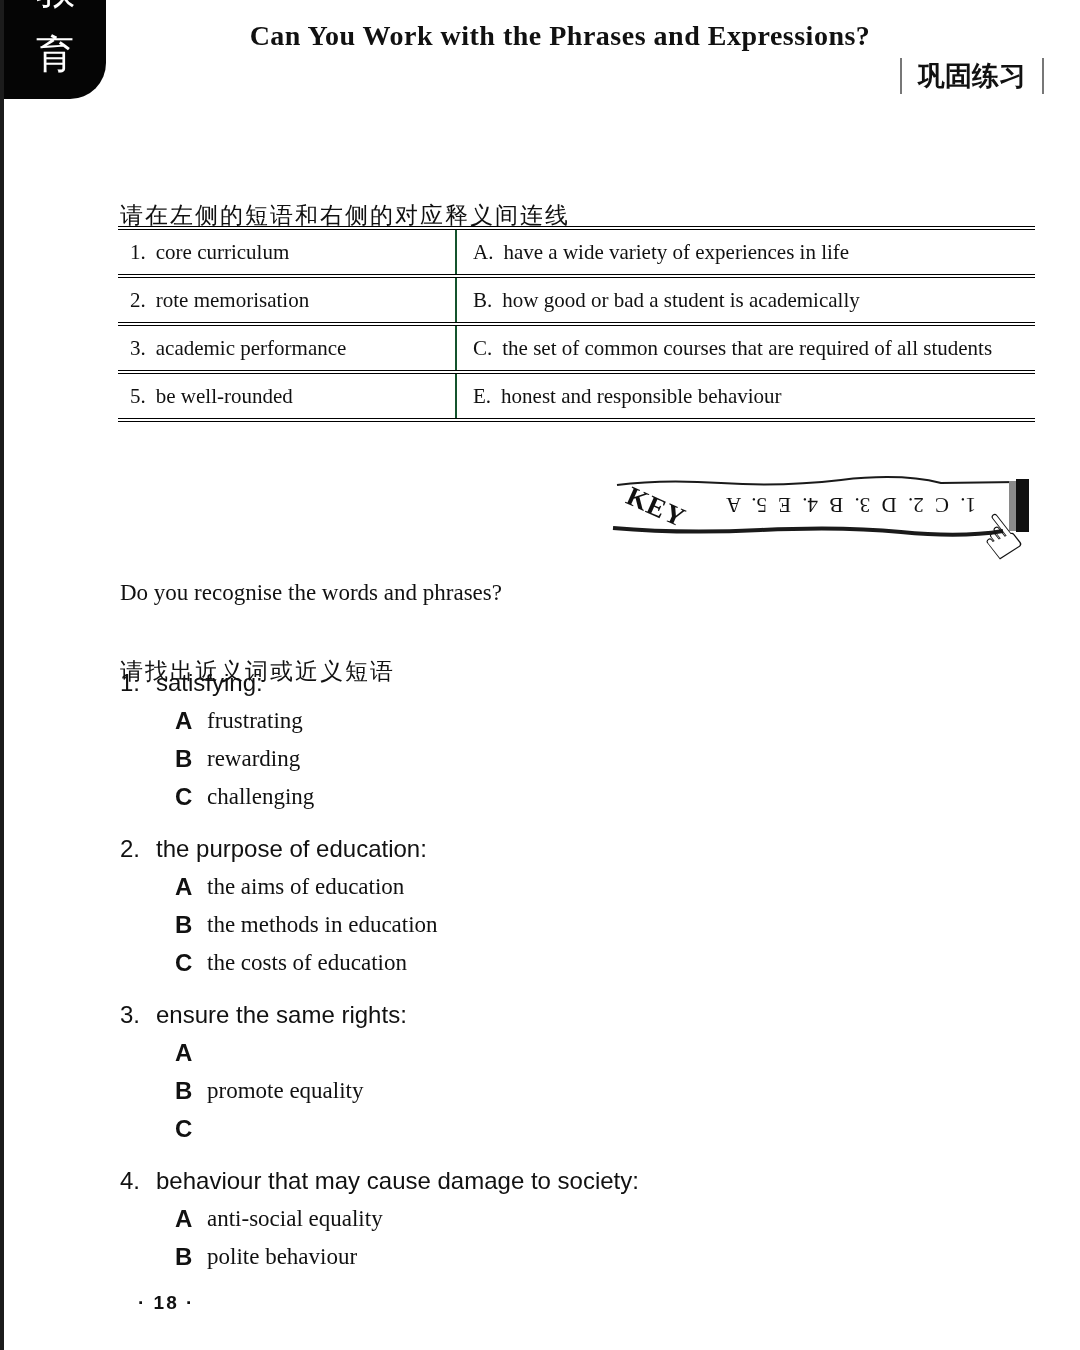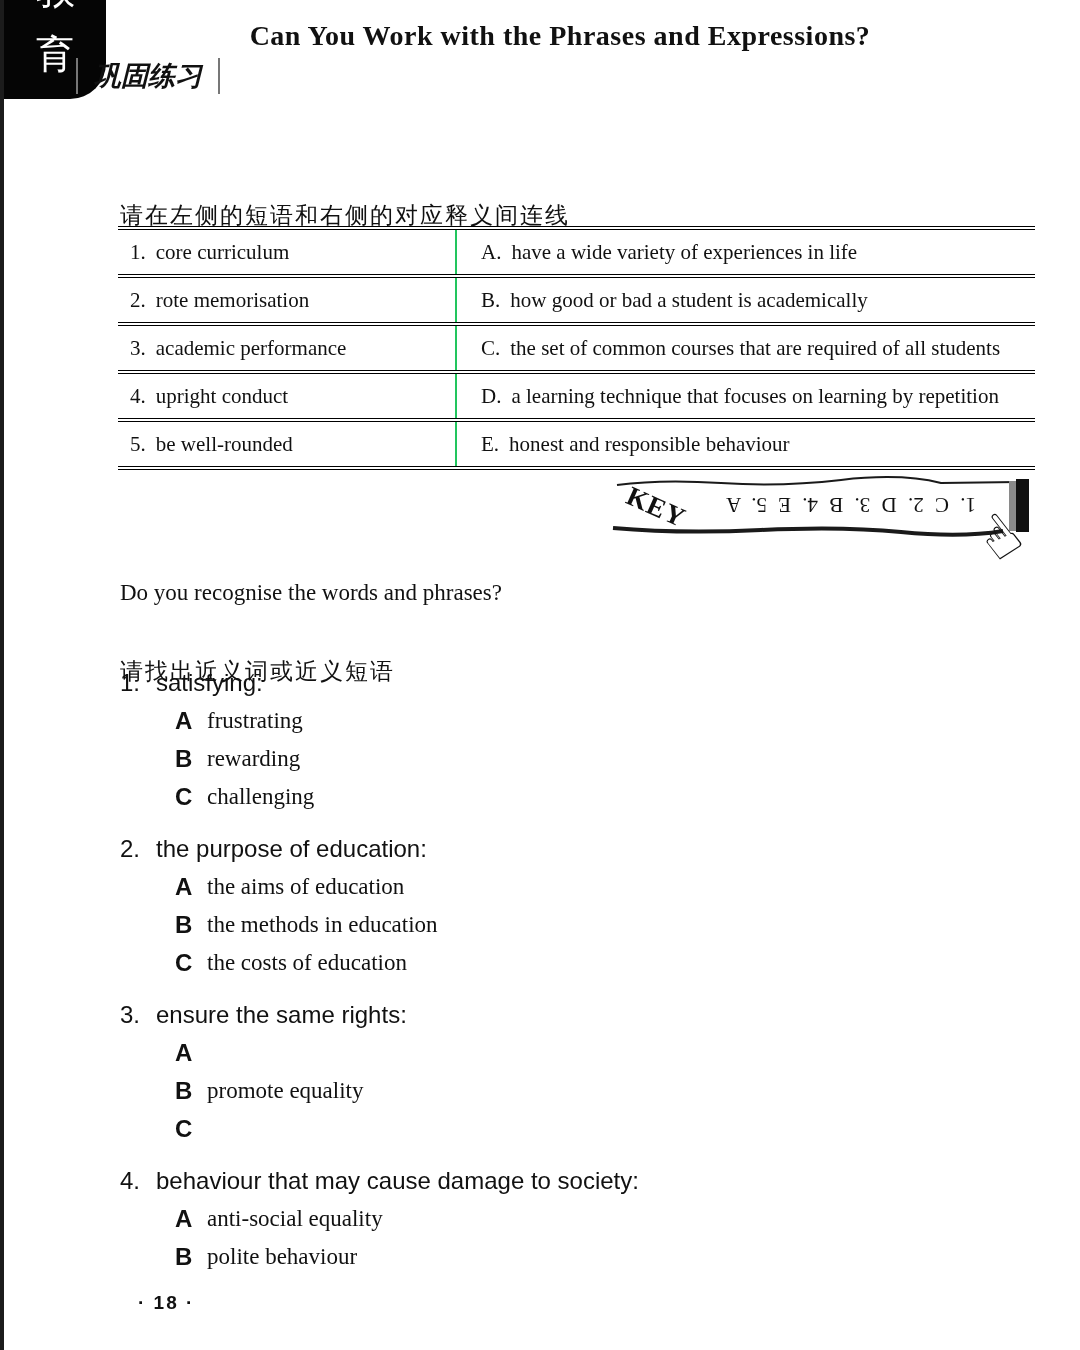--- a/index.html
+++ b/index.html
@@ -32,21 +32,21 @@
   .chapter-tab .char.bottom { margin-top: 25px; font-size: 38px; }
 
   .title {
     position: absolute; left: 60px; right: 20px; top: 20px;
     text-align: center;
     font-size: 28px; font-weight: bold;
     letter-spacing: 0.5px;
   }
   .subtitle-row {
     position: absolute; left: 60px; right: 20px; top: 58px;
-    display: flex; align-items: center; justify-content: flex-start; font-style: italic;
+    display: flex; align-items: center; justify-content: flex-end;
   }
   .subtitle-bar {
     width: 2px; height: 36px; background: #777; margin: 0 16px;
   }
   .subtitle {
     font-size: 27px; font-weight: bold;
     font-family: "Liberation Serif", "DejaVu Sans", serif;
   }
 
   .prompt-en { position: absolute; left: 120px; font-size: 23px; }
@@ -69,22 +69,22 @@
     table-layout: fixed;
     font-size: 21px;
   }
   .match-table td {
     height: 44px;
     border-top: 4px double #000;
     border-bottom: 4px double #000;
     vertical-align: middle;
     padding: 0;
   }
-  .match-table td.col-phrase { width: 325px; border-right: 2px solid #22c55e; padding-left: 12px; }
-  .match-table td.col-def { padding-left: 24px; }
+  .match-table td.col-phrase { width: 325px; border-right: 2px solid #14532d; padding-left: 12px; }
+  .match-table td.col-def { padding-left: 16px; }
   .cell-num, .cell-letter { display: inline-block; margin-right: 10px; }
 
   
   .key-strip {
     position: absolute; left: 611px; top: 474px;
     width: 432px; height: 66px;
   }
   .hand-cursor {
     position: absolute; left: 982px; top: 508px;
     font-size: 58px; line-height: 1;
@@ -146,24 +146,20 @@
         <td class="col-phrase"><span class="cell-num">1.</span><span>core curriculum</span></td>
         <td class="col-def"><span class="cell-letter">A.</span><span>have a wide variety of experiences in life</span></td>
       </tr>
       <tr>
         <td class="col-phrase"><span class="cell-num">2.</span><span>rote memorisation</span></td>
         <td class="col-def"><span class="cell-letter">B.</span><span>how good or bad a student is academically</span></td>
       </tr>
       <tr>
         <td class="col-phrase"><span class="cell-num">3.</span><span>academic performance</span></td>
         <td class="col-def"><span class="cell-letter">C.</span><span>the set of common courses that are required of all students</span></td>
-      </tr>
-      <tr>
-        <td class="col-phrase"><span class="cell-num">4.</span><span>upright conduct</span></td>
-        <td class="col-def"><span class="cell-letter">D.</span><span>a learning technique that focuses on learning by repetition</span></td>
       </tr>
       <tr>
         <td class="col-phrase"><span class="cell-num">5.</span><span>be well-rounded</span></td>
         <td class="col-def"><span class="cell-letter">E.</span><span>honest and responsible behaviour</span></td>
       </tr>
     </tbody>
   </table>
 
   <svg class="key-strip" viewBox="0 0 432 66">
     <path d="M6 11 Q 50 5 110 9 T 230 6 T 330 9 L 416 8" stroke="#1a1a1a" stroke-width="2" fill="none"></path>

